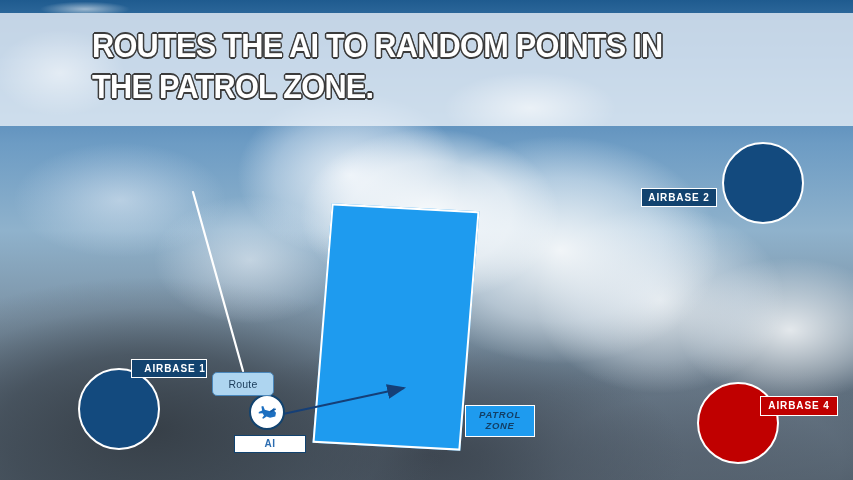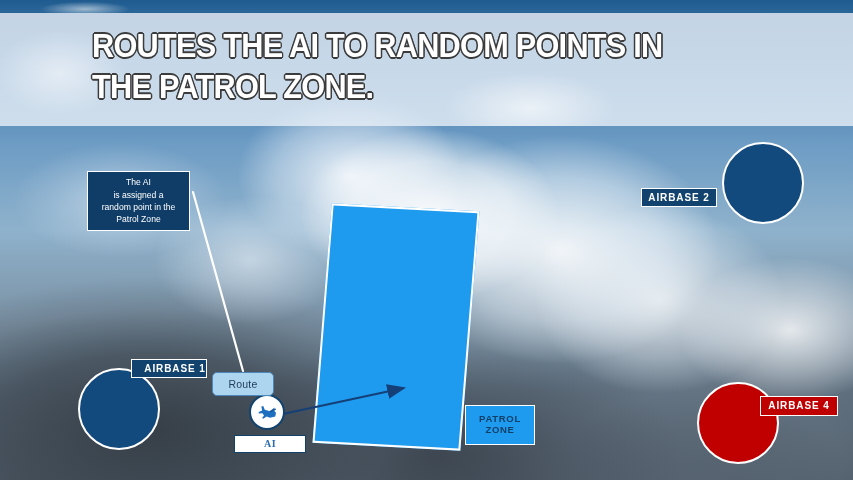--- a/index.html
+++ b/index.html
@@ -125,30 +125,31 @@
   }
   .lbl-airbase2 {
     left: 641px; top: 188px; width: 76px; height: 19px;
     background: #12436f; color: #ffffff; border: 1.6px solid #ffffff;
   }
   .lbl-airbase4 {
     left: 760px; top: 396px; width: 78px; height: 20px;
     background: #c00000; color: #ffffff; border: 1.6px solid #ffffff;
   }
   .lbl-patrolzone {
-    left: 465px; top: 405px; width: 70px; height: 40px;
+    left: 465px; top: 405px; width: 70px; height: 32px;
     background: #1e9bef; color: #123f66; border: 1.6px solid #ffffff;
     flex-direction: column;
     font-size: 9.5px;
     letter-spacing: 0.7px;
+    font-style: italic;
   }
   .lbl-ai {
     left: 234px; top: 435px; width: 72px; height: 18px;
     background: #ffffff; color: #2b6cb0; border: 1.6px solid #12436f;
-    font-size: 10px; font-weight: bold; letter-spacing: 0.5px; font-family: Liberation Serif, serif;
+    font-size: 10px; font-weight: bold; letter-spacing: 0.5px;
   }
   .lbl-route {
     left: 212px; top: 372px; width: 62px; height: 24px;
     background: #aed5f0; color: #1b3c5a; border: 1.3px solid #4a87bb;
     border-radius: 5px;
     font-size: 10.5px; font-weight: normal; letter-spacing: 0.2px;
   }
 
   
   .callout {
@@ -214,24 +215,20 @@
     <line x1="193" y1="192" x2="243" y2="371" stroke="#ffffff" stroke-width="2.2" stroke-linecap="round"></line>
 
     <defs>
       <marker id="navyArrow" markerWidth="9" markerHeight="7" refX="8" refY="3.5" orient="auto">
         <polygon points="0 0, 9 3.5, 0 7" fill="#153f77"></polygon>
       </marker>
     </defs>
     <line x1="283" y1="414" x2="404" y2="388" stroke="#153f77" stroke-width="2.1" marker-end="url(#navyArrow)"></line>
   </svg>
 
-  <div class="callout">The AI
-is assigned a
-random point in the
-Patrol Zone</div>
 
   <div class="jet-icon">
     <svg width="24" height="24" viewBox="0 0 64 64">
       <path d="M52 20 L40 30 L26 26 L22 16 L17 17 L19 28 L10 32 L10 36 L20 35 L24 41 L19 48 L22 50 L31 44 L40 47 L54 44 L56 34 L50 27 Z" fill="#1d6fc0"></path>
       <path d="M38 30 L54 22 L56 26 L42 33 Z" fill="#155ba3"></path>
     </svg>
   </div>
 
   <div class="label-box lbl-airbase1">AIRBASE 1</div>
 

